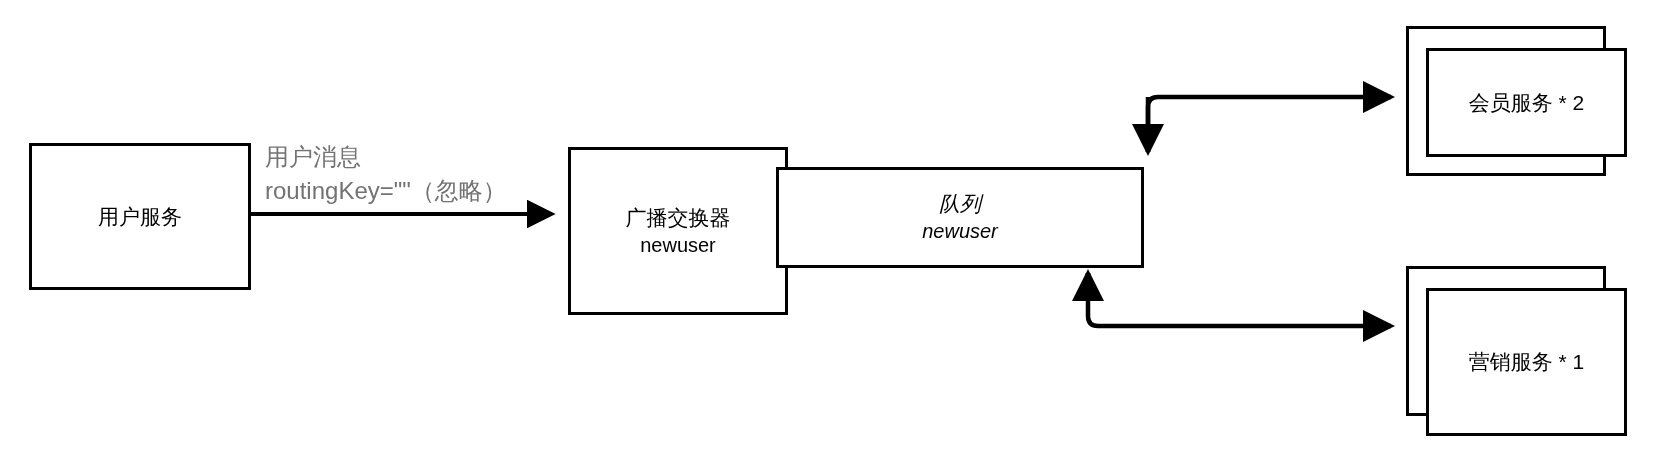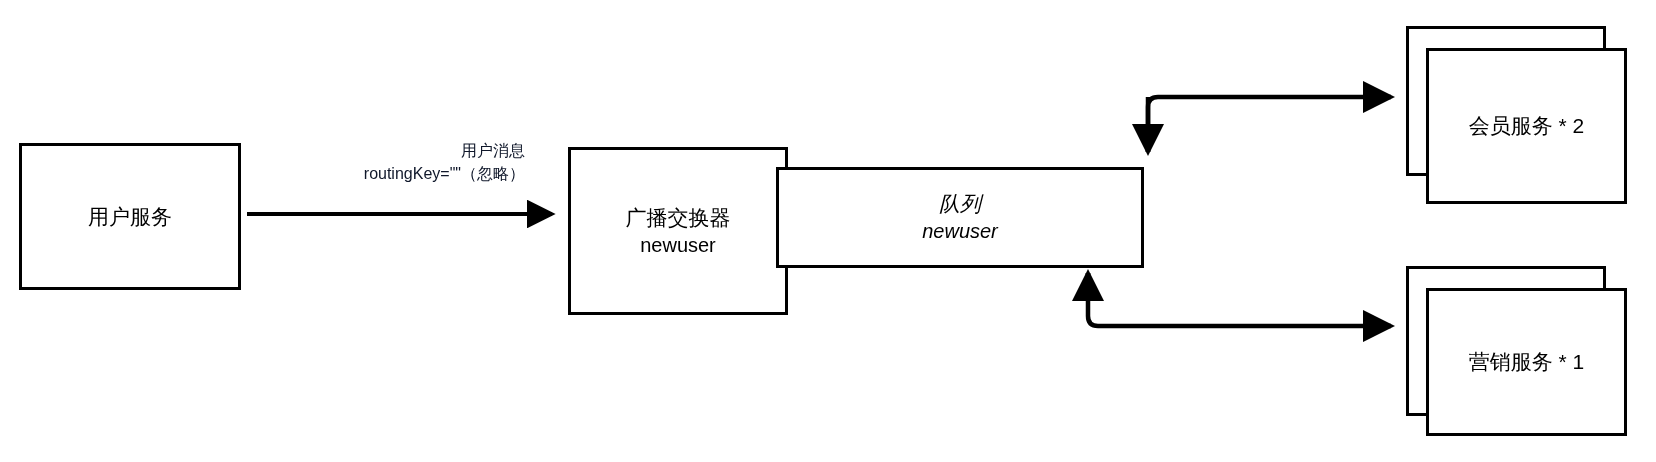--- a/index.html
+++ b/index.html
@@ -49,23 +49,23 @@
     white-space: nowrap;
   }
   .label-cn {
     font-size: 21px;
   }
   .label-en {
     font-size: 20px;
   }
   .edge-label {
     position: absolute;
-    text-align: right;
-    color: #0f172a;
-    font-size: 16px;
+    text-align: left;
+    color: #737373;
+    font-size: 24px;
     line-height: 1.42;
     white-space: nowrap;
     background: transparent;
   }
 </style>
 </head>
 <body>
 
 <div id="diagram-root">
 
@@ -88,41 +88,41 @@
       <path d="M 1148 152 L 1148 107 Q 1148 97 1158 97 L 1391 97" fill="none" stroke="#000000" stroke-width="4.5" marker-end="url(#arrow-end)"></path>
       <path d="M 1148 97 L 1148 152" fill="none" stroke="#000000" stroke-width="4.5" marker-end="url(#arrow-end)"></path>
     </g>
 
     <g>
       <path d="M 1088 283 L 1088 273" fill="none" stroke="#000000" stroke-width="4.5" marker-end="url(#arrow-end)"></path>
       <path d="M 1088 273 L 1088 316 Q 1088 326 1098 326 L 1391 326" fill="none" stroke="#000000" stroke-width="4.5" marker-end="url(#arrow-end)"></path>
     </g>
   </svg>
 
-  <div class="node-box" style="left:19px; top:143px; width:222px; height:147px;">
+  <div class="node-box" style="left:29px; top:143px; width:222px; height:147px;">
     <span class="node-line label-cn">用户服务</span>
   </div>
 
   <div class="edge-label" style="left:265px; top:140px; width:260px;">
     <span class="node-line">用户消息</span>
     <span class="node-line">routingKey=""（忽略）</span>
   </div>
 
   <div class="node-box" style="left:568px; top:147px; width:220px; height:168px;">
     <span class="node-line label-cn">广播交换器</span>
     <span class="node-line label-en">newuser</span>
   </div>
 
   <div class="node-box" style="left:776px; top:167px; width:368px; height:101px;font-style:italic;">
     <span class="node-line label-cn">队列</span>
     <span class="node-line label-en">newuser</span>
   </div>
 
   <div class="node-box-back" style="left:1406px; top:26px; width:200px; height:150px;"></div>
-  <div class="node-box" style="left:1426px; top:48px; width:201px; height:156px;">
+  <div class="node-box" style="left:1426px; top:48px; width:201px; height:109px;">
     <span class="node-line label-cn">会员服务 * 2</span>
   </div>
 
   <div class="node-box-back" style="left:1406px; top:266px; width:200px; height:150px;"></div>
   <div class="node-box" style="left:1426px; top:288px; width:201px; height:148px;">
     <span class="node-line label-cn">营销服务 * 1</span>
   </div>
 
 </div>
 

